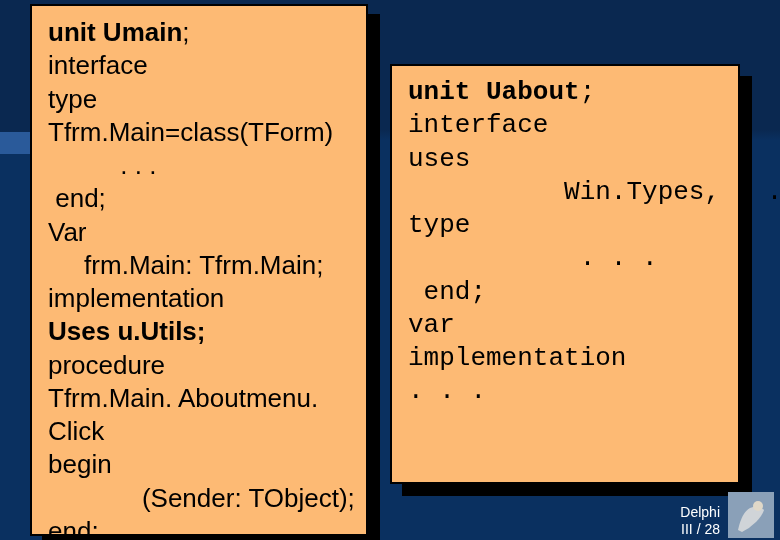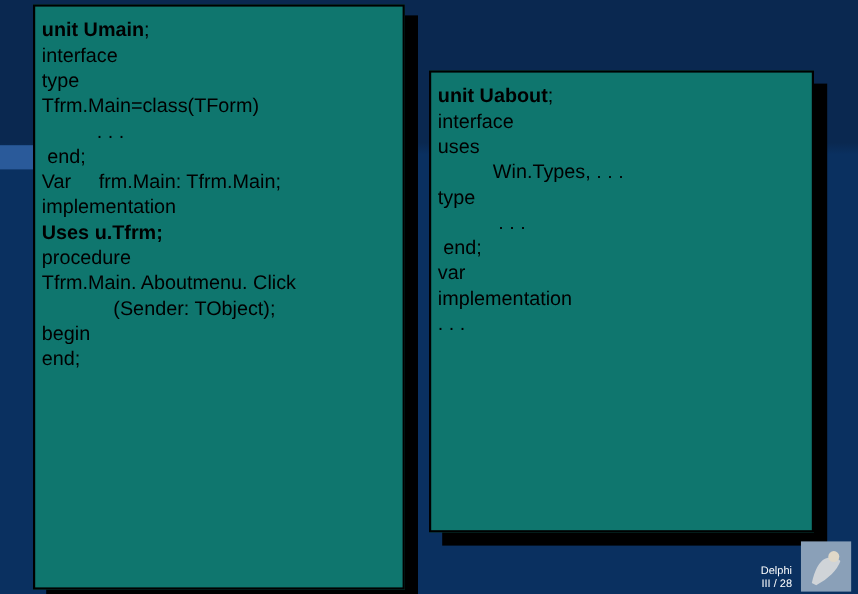--- a/index.html
+++ b/index.html
@@ -12,43 +12,43 @@
   .accent-bar {
     position: absolute;
     left: 0;
     width: 32px;
     height: 22px;
     background: #2a5a9a;
   }
   .accent-bar.b1 { top: 132px; }
   .code-box {
     position: absolute;
-    background: #0f766e;
+    background: #fdba74;
     border: 2px solid #000;
-    padding: 10px 14px 10px 6px;
+    padding: 10px 14px 10px 16px;
     color: #000;
-    font-size: 18px;
+    font-size: 26px;
     line-height: 1.28;
     font-family: Arial, Helvetica, sans-serif;
   }
   .shadow {
     position: absolute;
     background: #000;
   }
   .shadow.s1 { left: 42px; top: 14px; width: 338px; height: 532px; }
   .shadow.s2 { left: 402px; top: 76px; width: 350px; height: 420px; }
   .box1 { left: 30px; top: 4px; width: 338px; height: 532px; }
-  .box2 { left: 390px; top: 64px; width: 350px; height: 420px; }
+  .box2 { left: 390px; top: 64px; width: 350px; height: 420px; font-family: Liberation Mono, monospace; }
   .b { font-weight: bold; }
   .footer {
     position: absolute;
     right: 60px;
     bottom: 2px;
     color: #fff;
-    font-size: 10px;
+    font-size: 14px;
     text-align: right;
     line-height: 1.2;
   }
   .deco {
     position: absolute;
     right: 6px;
     bottom: 2px;
     width: 46px;
     height: 46px;
   }
@@ -64,25 +64,25 @@
 
 <div class="code-box box1">
   <div><span class="b">unit Umain</span><span>;</span></div>
   <div>interface</div>
   <div>type</div>
   <div>Tfrm.Main=class(TForm)</div>
   <div style="white-space:pre"><span>          . . .</span></div>
   <div style="white-space:pre"><span> end;</span></div>
   <div><span>Var</span><span style="white-space:pre">     frm.Main: Tfrm.Main;</span></div>
   <div>implementation</div>
-  <div class="b">Uses u.Tfrm;</div>
+  <div class="b">Uses u.Utils;</div>
   <div>procedure</div>
   <div>Tfrm.Main. Aboutmenu. Click</div>
+  <div>begin</div>
   <div style="white-space:pre"><span>             (Sender: TObject);</span></div>
-  <div>begin</div>
   <div>end;</div>
 </div>
 
 <div class="code-box box2">
   <div><span class="b">unit Uabout</span><span>;</span></div>
   <div>interface</div>
   <div>uses</div>
   <div style="white-space:pre"><span>          Win.Types, . . .</span></div>
   <div>type</div>
   <div style="white-space:pre"><span>           . . .</span></div>

